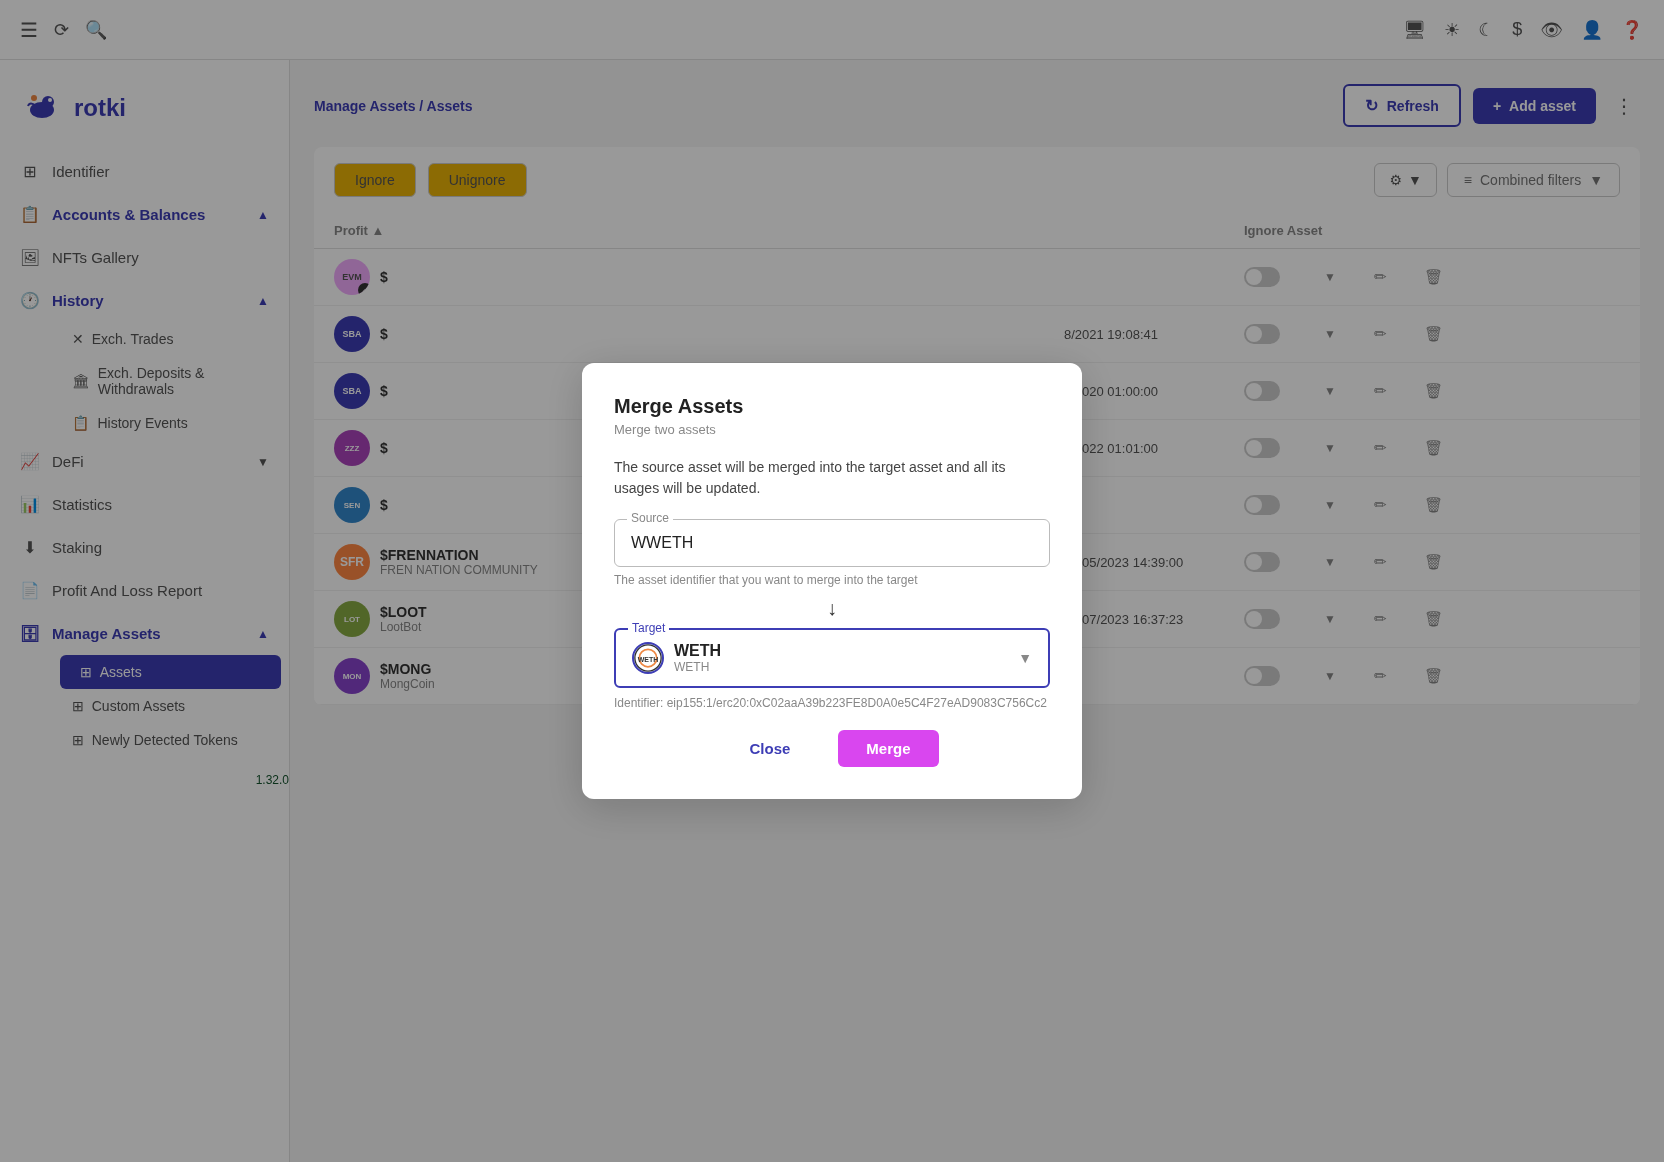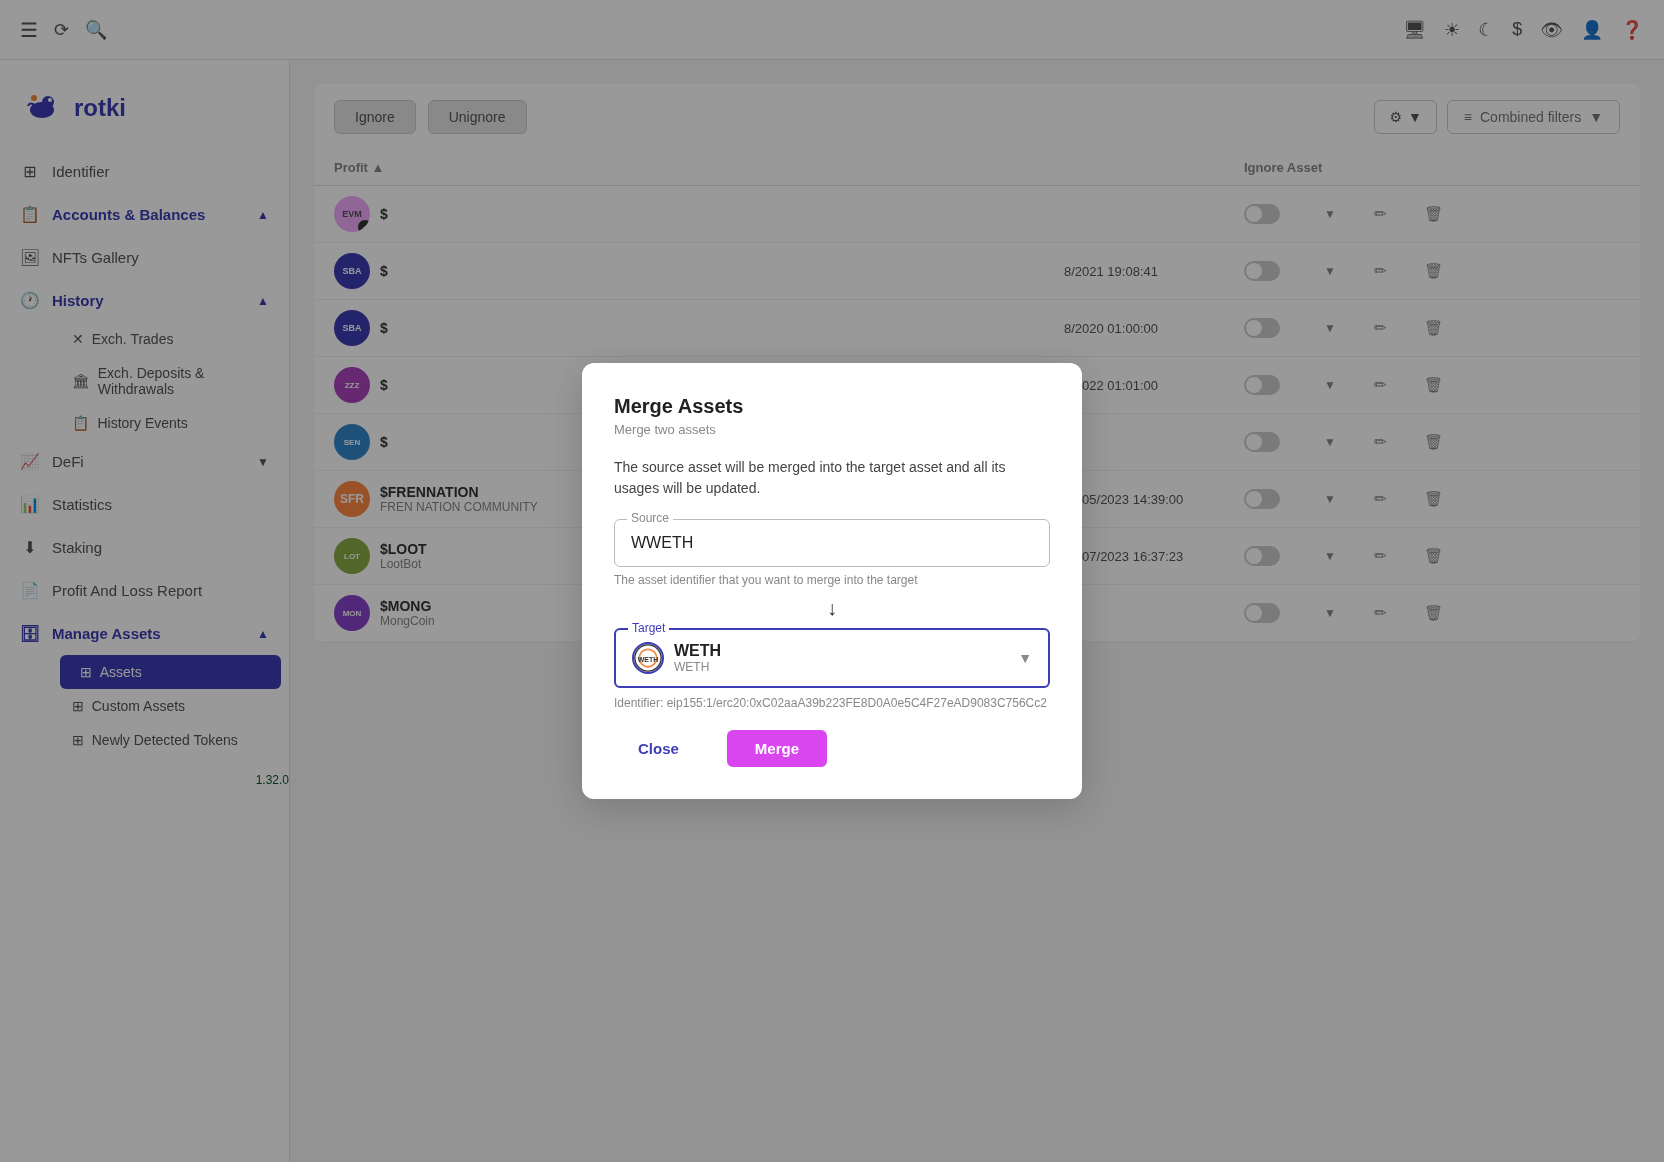--- a/index.html
+++ b/index.html
@@ -94,21 +94,21 @@
     }
     .btn-more { background: none; border: none; font-size: 20px; color: #555; cursor: pointer; padding: 6px; }
 
     .content-card { background: #fff; border-radius: 8px; padding: 0; overflow: hidden; }
 
     .filters-bar { display: flex; align-items: center; gap: 12px; padding: 16px 20px; }
     .btn-filter {
       padding: 8px 20px;
       border: 1px solid #ccc;
       border-radius: 6px;
-      background: #e5e5e5;
+      background: #eab308;
       color: #555;
       font-size: 14px;
       cursor: pointer;
     }
     .filter-dropdown {
       display: flex; align-items: center; gap: 6px;
       padding: 8px 14px;
       border: 1px solid #ccc;
       border-radius: 6px;
       background: #fff;
@@ -247,21 +247,21 @@
       font-size: 10px; font-weight: 700;
       flex-shrink: 0;
     }
     .target-info { flex: 1; }
     .target-name { font-size: 16px; font-weight: 600; color: #222; }
     .target-symbol { font-size: 12px; color: #888; }
     .target-chevron { font-size: 14px; color: #888; }
 
     .identifier-text { font-size: 12px; color: #888; margin-bottom: 20px; word-break: break-all; }
 
-    .modal-actions { display: flex; gap: 24px; justify-content: flex-start; }
+    .modal-actions { display: flex; gap: 24px; justify-content: center; }
     .btn-close {
       padding: 10px 24px;
       border: none;
       border-radius: 6px;
       background: transparent;
       color: #3d3db5;
       font-size: 15px;
       font-weight: 600;
       cursor: pointer;
     }
@@ -403,20 +403,38 @@
       <div class="sidebar-sub-item">
         <span>⊞</span>
         <span>Newly Detected Tokens</span>
       </div>
     </div>
 
     <div class="sidebar-version">1.32.0</div>
   </div>
 
   <div class="main">
+    <div class="page-header">
+      <div class="breadcrumb">
+        <span>Manage Assets</span>
+        <span> / </span>
+        <span>Assets</span>
+      </div>
+      <div class="header-actions">
+        <button class="btn-refresh">
+          <span style="display:inline-block;animation:none;font-size:16px;">↻</span>
+          <span>Refresh</span>
+        </button>
+        <button class="btn-add">
+          <span>+</span>
+          <span>Add asset</span>
+        </button>
+        <button class="btn-more">⋮</button>
+      </div>
+    </div>
 
     <div class="content-card">
       <div class="filters-bar">
         <button class="btn-filter">Ignore</button>
         <button class="btn-filter">Unignore</button>
         <div style="margin-left:auto; display:flex; gap:10px; align-items:center;">
           <div class="filter-dropdown">
             <span>⚙</span>
             <span>▼</span>
           </div>

